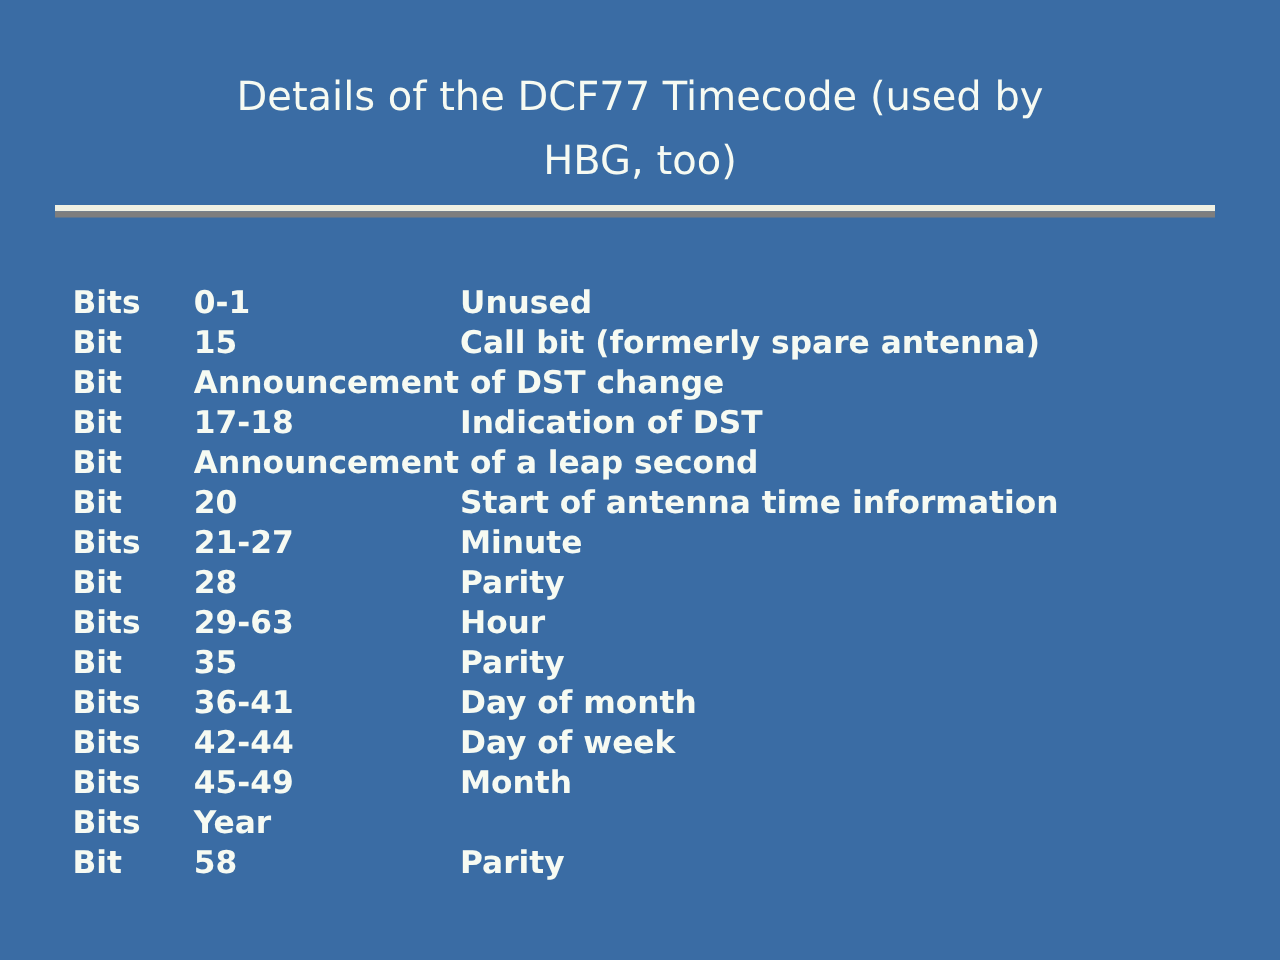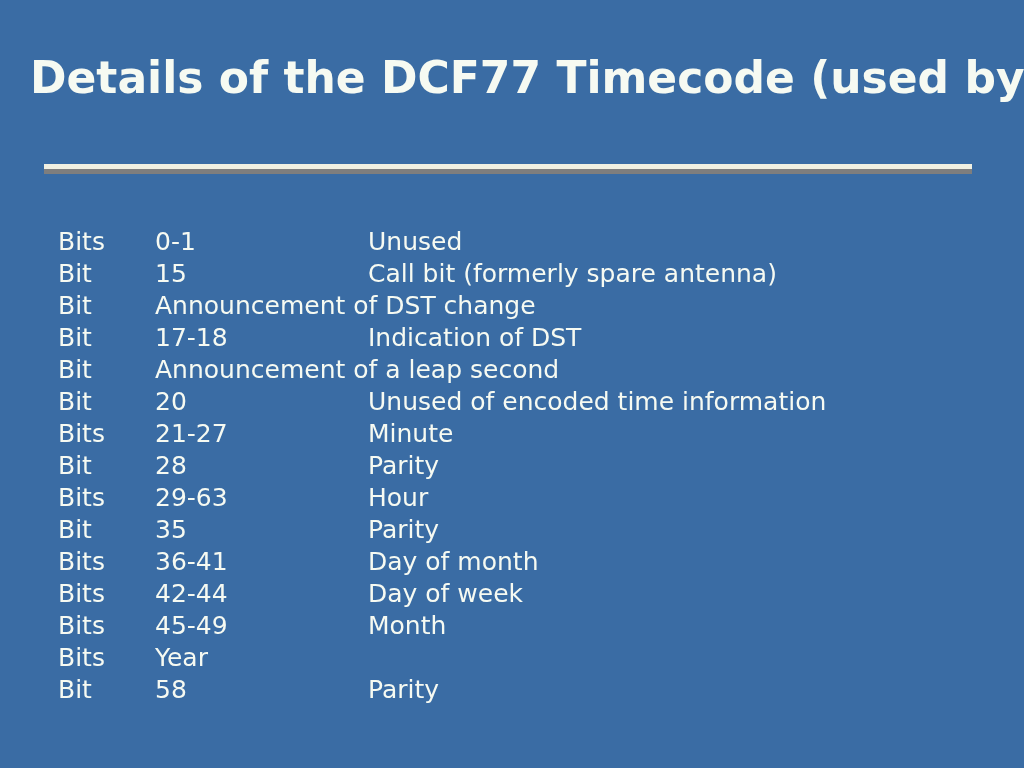--- a/index.html
+++ b/index.html
@@ -15,22 +15,22 @@
   .slide {
     position: absolute;
     inset: 0;
   }
   .title {
     position: absolute;
     top: 52px;
     left: 30px;
     right: 30px;
     text-align: center;
-    font-weight: bold;
-    font-size: 44px;
+    font-weight: normal;
+    font-size: 32px;
     line-height: 51px;
     letter-spacing: 0px;
   }
   .title-line { white-space: nowrap; }
   .rule {
     position: absolute;
     top: 164px;
     left: 44px;
     width: 928px;
   }
@@ -43,29 +43,31 @@
     right: 30px;
     font-size: 25px;
   }
   .bit-row {
     display: grid;
     grid-template-columns: 97px 213px 1fr;
     height: 32px;
     line-height: 32px;
     align-items: center;
     white-space: nowrap;
+    font-weight: bold;
   }
 </style>
 </head>
 <body>
 
 <div class="slide">
 
   <div class="title">
     <div class="title-line">Details of the DCF77 Timecode (used by</div>
+    <div class="title-line">HBG, too)</div>
   </div>
 
   <div class="rule">
     <div class="rule-hi"></div>
     <div class="rule-sh"></div>
   </div>
 
   <div class="bit-table">
 
       <div class="bit-row">
@@ -92,21 +94,21 @@
       </div>
 
       <div class="bit-row">
         <span class="cell">Bit</span>
         <span class="cell">Announcement of a leap second</span>
       </div>
 
       <div class="bit-row">
         <span class="cell">Bit</span>
         <span class="cell">20</span>
-        <span class="cell">Unused of encoded time information</span>
+        <span class="cell">Start of antenna time information</span>
       </div>
 
       <div class="bit-row">
         <span class="cell">Bits</span>
         <span class="cell">21-27</span>
         <span class="cell">Minute</span>
       </div>
 
       <div class="bit-row">
         <span class="cell">Bit</span>

